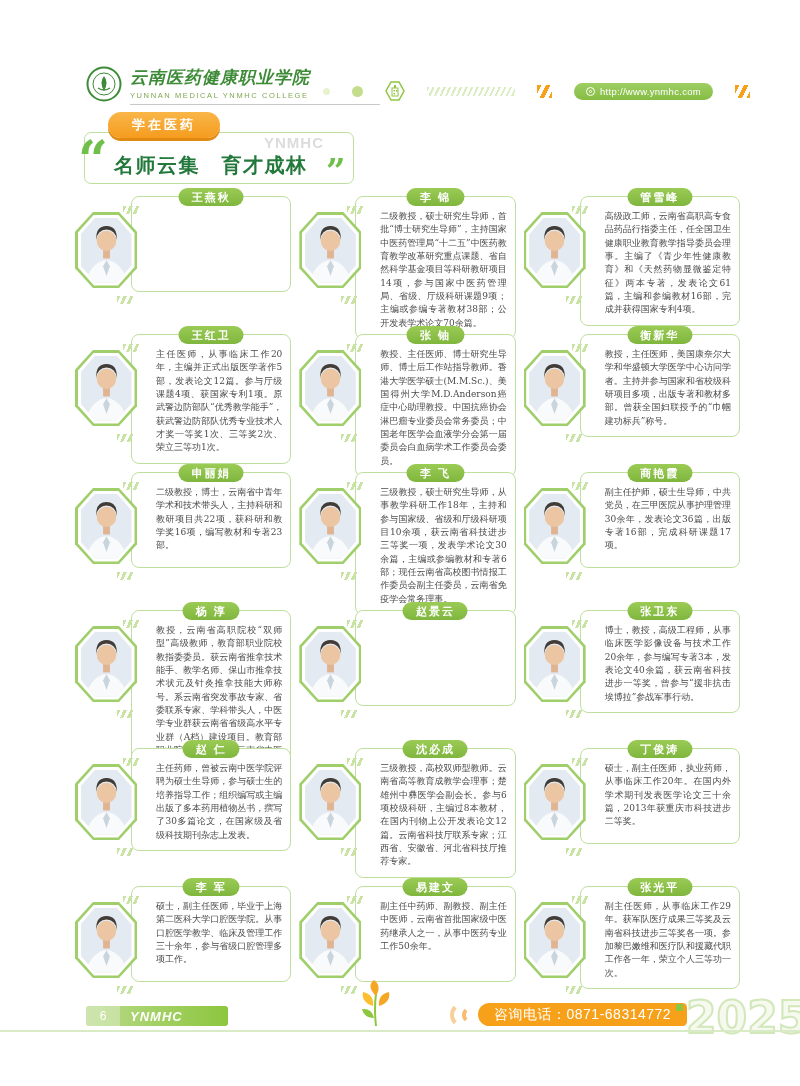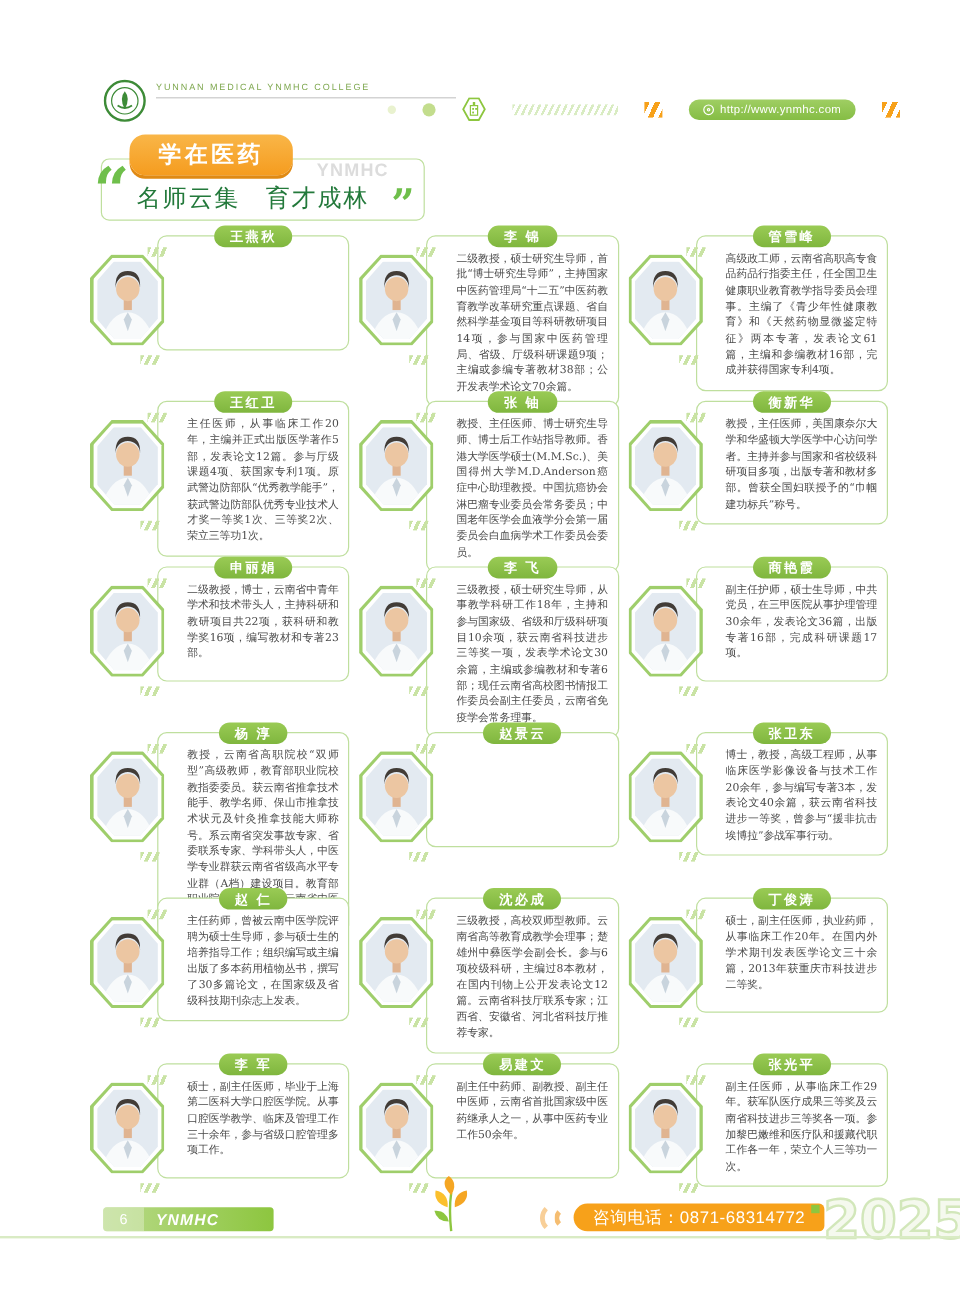--- a/index.html
+++ b/index.html
@@ -21,26 +21,26 @@
   .hatch{width:88px;height:9px;background:repeating-linear-gradient(115deg,#d9ecc2 0 2px,transparent 2px 5px)}
   .oslash{width:15px;height:13px;background:repeating-linear-gradient(115deg,#f7a11a 0 4px,transparent 4px 8px)}
   .url-pill{display:flex;align-items:center;gap:5px;background:linear-gradient(#9fce63,#85bd44);border-radius:9px;padding:2px 12px;height:17px}
   .url-pill .globe{width:9px;height:9px;border:1.3px solid #fff;border-radius:50%;position:relative}
   .url-pill .globe:after{content:"";position:absolute;inset:2px;border:1px solid #fff;border-radius:50%}
   .url-text{color:#fff;font-size:9.5px;letter-spacing:.3px;white-space:nowrap}
 
   
   .banner{position:absolute;left:84px;top:112px;width:290px;height:80px}
   .banner-box{position:absolute;left:0;top:20px;width:270px;height:52px;border:1.5px solid #bfdf9e;border-radius:7px}
-  .badge{position:absolute;left:24px;top:0;padding:4px 24px;background:linear-gradient(#f9b648,#f59c1f);border-radius:13px;box-shadow:0 3px 0 #e08a14;color:#fff;font-weight:bold;font-size:19px;letter-spacing:3px;white-space:nowrap}
+  .badge{position:absolute;left:24px;top:0;padding:4px 24px;background:linear-gradient(#f9b648,#f59c1f);border-radius:13px;box-shadow:0 3px 0 #e08a14;color:#fff;font-weight:bold;font-size:13px;letter-spacing:3px;white-space:nowrap}
   .watermark{position:absolute;left:180px;top:22px;color:#dcdcdc;font-weight:bold;font-size:15px;letter-spacing:1px}
   .quote{font-family:"DejaVu Serif",serif;font-weight:bold;color:#6fbf4b;line-height:1}
   .q-open{position:absolute;left:-6px;top:22px;font-size:52px}
   .q-close{position:absolute;left:242px;top:42px;font-size:34px}
-  .slogan{position:absolute;left:30px;top:40px;font-size:20px;font-weight:normal;color:#23793b;letter-spacing:1.5px;white-space:nowrap}
+  .slogan{position:absolute;left:30px;top:40px;font-size:20px;font-weight:bold;color:#23793b;letter-spacing:1.5px;white-space:nowrap}
 
   
   .grid{position:absolute;left:75px;top:196px;width:665px;display:grid;grid-template-columns:repeat(3,1fr);column-gap:8px;grid-auto-rows:138px}
   .card{position:relative}
   .photo-wrap{position:absolute;left:0;top:16px;width:62px;height:76px;z-index:2}
   .octo-outer{position:absolute;inset:0;clip-path:polygon(29% 0,71% 0,100% 26%,100% 74%,71% 100%,29% 100%,0 74%,0 26%);background:#9fce6b}
   .octo-inner{position:absolute;inset:2.5px;clip-path:polygon(29% 0,71% 0,100% 26%,100% 74%,71% 100%,29% 100%,0 74%,0 26%);background:#fff}
   .octo-inner svg{position:absolute;inset:3px;width:calc(100% - 6px);height:calc(100% - 6px);clip-path:polygon(29% 0,71% 0,100% 26%,100% 74%,71% 100%,29% 100%,0 74%,0 26%)}
   .deco{position:absolute;width:16px;height:8px;background:repeating-linear-gradient(115deg,#c9e3a4 0 3px,transparent 3px 6px);z-index:3}
   .deco.d1{left:48px;top:10px}
@@ -71,20 +71,21 @@
 <div class="page">
 
   <div class="logo-row">
     <svg class="logo-badge" viewBox="0 0 36 36">
       <circle cx="18" cy="18" r="16.5" fill="none" stroke="#3d8b37" stroke-width="2"></circle>
       <circle cx="18" cy="18" r="11" fill="none" stroke="#3d8b37" stroke-width="1"></circle>
       <path d="M18 10 q5 6 0 15 q-5 -9 0 -15z" fill="#3d8b37"></path>
       <path d="M12 22 q6 4 12 0" fill="none" stroke="#3d8b37" stroke-width="1.5"></path>
     </svg>
     <div class="college-names">
+      <div class="college-cn">云南医药健康职业学院</div>
       <div class="college-en">YUNNAN MEDICAL YNMHC COLLEGE</div>
     </div>
   </div>
 
   <div class="deco-row">
     <span class="dot1"></span>
     <span class="dot2"></span>
     <svg width="20" height="20" viewBox="0 0 20 20">
       <polygon points="6,1 14,1 19,10 14,19 6,19 1,10" fill="#fff" stroke="#8dc63f" stroke-width="1.5"></polygon>
       <rect x="7" y="7" width="6" height="8" fill="none" stroke="#8dc63f" stroke-width="1"></rect>

